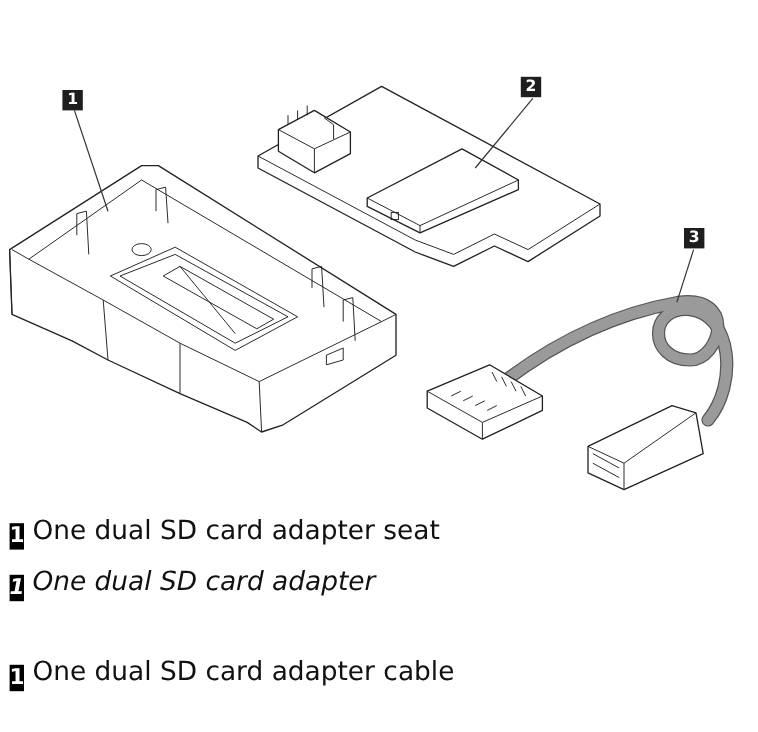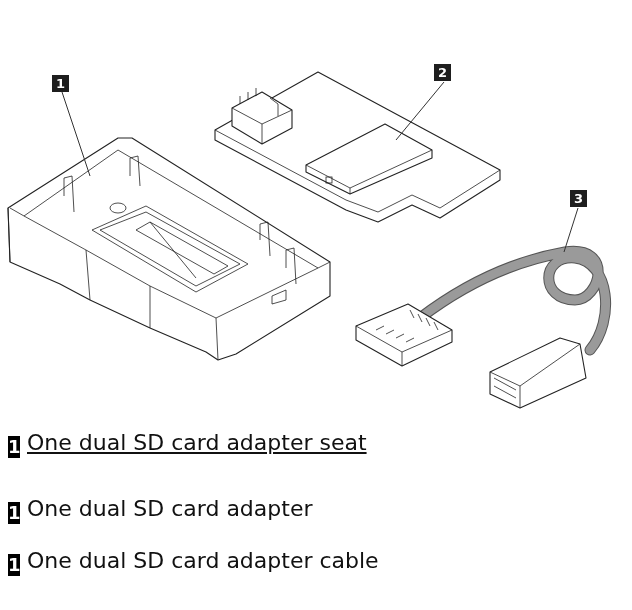--- a/index.html
+++ b/index.html
@@ -65,22 +65,22 @@
     <path class="leader" d="M444 82 L396 140"></path>
     <path class="leader" d="M578 208 L564 252"></path>
   </svg>
 
   <div class="callout" style="left:52px; top:75px;">1</div>
   <div class="callout" style="left:434px; top:64px;">2</div>
   <div class="callout" style="left:570px; top:190px;">3</div>
 </div>
 
 <div class="list">
-  <div class="item" style="top:0px;text-decoration:underline;">
+  <div class="item" style="top:0px;">
     <span class="badge">1</span><span>One dual SD card adapter seat</span>
   </div>
-  <div class="item" style="top:66px;">
+  <div class="item" style="top:43px;font-style:italic;">
     <span class="badge">1</span><span>One dual SD card adapter</span>
   </div>
   <div class="item" style="top:118px;">
     <span class="badge">1</span><span>One dual SD card adapter cable</span>
   </div>
 </div>
 
 </body></html>

